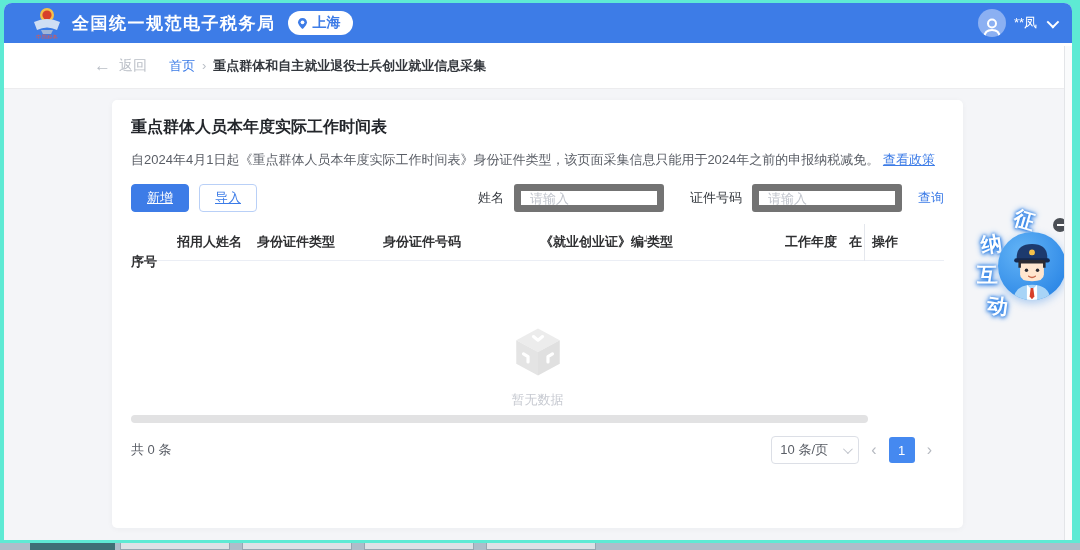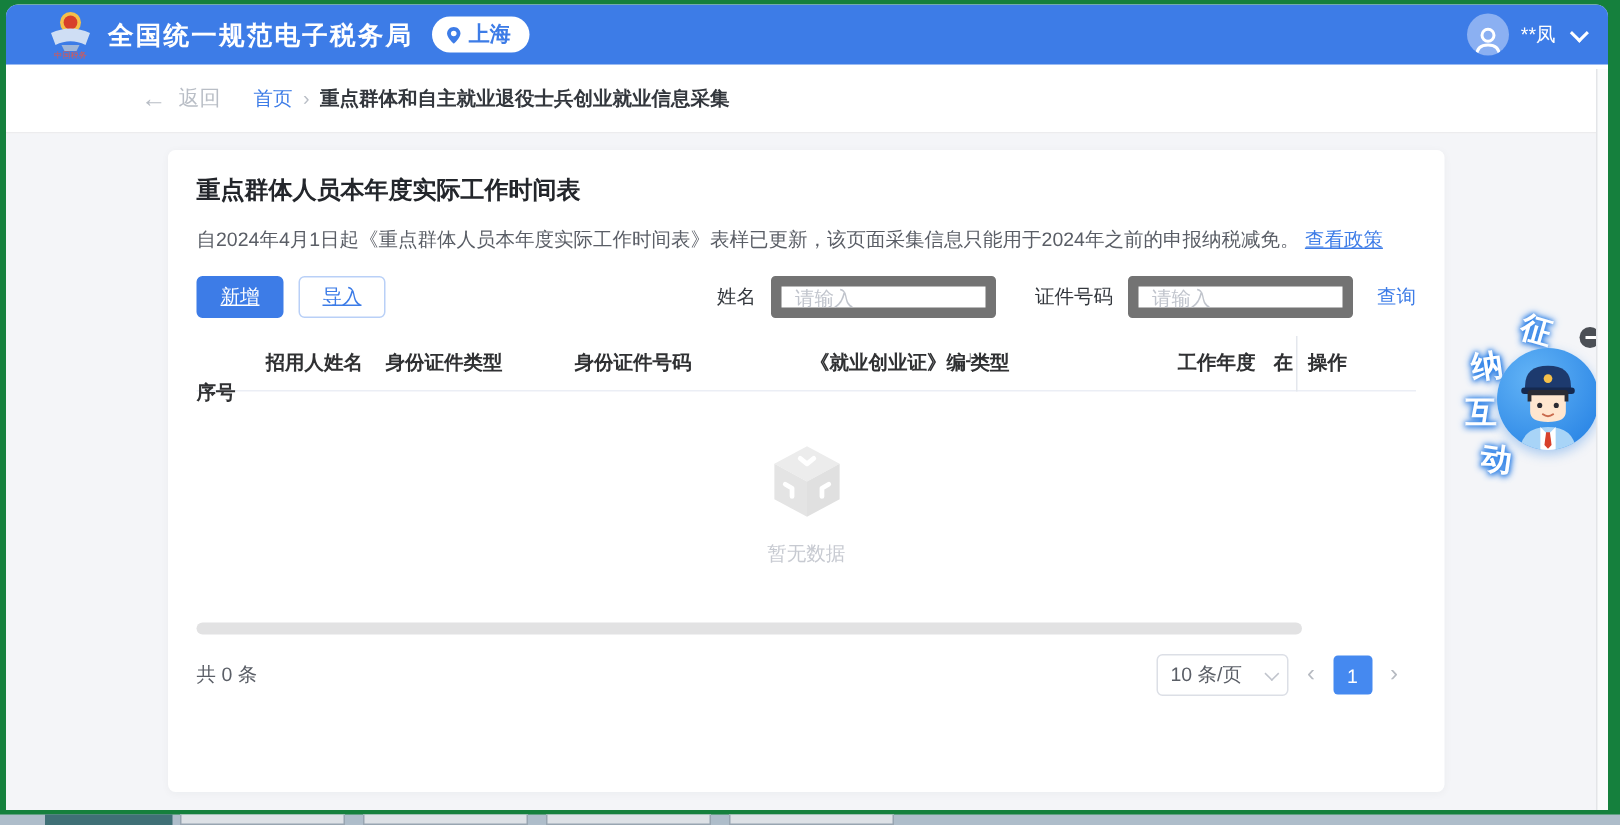--- a/index.html
+++ b/index.html
@@ -1,18 +1,18 @@
 <!DOCTYPE html>
 <html><head>
 <meta charset="utf-8">
 <style>
   * { margin:0; padding:0; box-sizing:border-box; }
   html,body { width:1080px; height:550px; overflow:hidden; background:#fff;
     font-family:"Liberation Sans","DejaVu Sans",sans-serif; }
-  .stage { position:relative; width:1080px; height:550px; background:#15803d; }
+  .stage { position:relative; width:1080px; height:550px; background:#5eead4; }
 
   
   .window { position:absolute; left:4px; top:3px; width:1068px; height:537px;
     border-radius:8px 8px 0 0; overflow:hidden; background:#f4f5f8; }
 
   
   .topbar { position:relative; height:40px; background:#3d7ce7; display:flex;
     align-items:center; padding:0 16px 0 28px; }
   .logo { width:30px; height:32px; margin-right:10px; flex:0 0 auto; }
   .app-title { color:#fff; font-size:17px; font-weight:700; letter-spacing:1.5px; }
@@ -66,21 +66,21 @@
   .th:nth-child(3){ width:126px; }
   .th:nth-child(4){ width:157px; }
   .th:nth-child(5){ width:107px; }
   .th:nth-child(6){ width:138px; }
   .th:nth-child(7){ width:64px; }
   .th:nth-child(8){ width:15px; color:#303133; }
   .th:nth-child(9){ flex:1; border-left:1px solid #e4e7ed; padding-left:7px; height:37px;
     display:flex; align-items:center; }
 
   .empty-zone { height:148px; display:flex; flex-direction:column; align-items:center;
-    justify-content:center; }
+    justify-content:flex-end; }
   .empty-text { margin-top:10px; font-size:13px; color:#c7cad1; }
 
   .hscrollbar { margin-top:6px; width:737px; height:8px; border-radius:4px;
     background:#e2e2e3; cursor:pointer; }
 
   .card-footer { margin-top:13px; display:flex; align-items:center; }
   .total-text { font-size:13px; color:#5a5e66; }
   .pager { margin-left:auto; display:flex; align-items:center; }
   .size-select { height:28px; min-width:88px; border:1px solid #dcdfe6; border-radius:4px;
     display:flex; align-items:center; justify-content:space-between; padding:0 8px;
@@ -157,21 +157,21 @@
       <span class="crumb-sep">›</span>
       <span class="crumb-cur">重点群体和自主就业退役士兵创业就业信息采集</span>
     </div>
 
     <div class="content">
       <div class="card">
 
         <div class="card-title">重点群体人员本年度实际工作时间表</div>
 
         <div class="notice">
-          <span>自2024年4月1日起《重点群体人员本年度实际工作时间表》表样已更新，该页面采集信息只能用于2024年之前的申报纳税减免。</span>
+          <span>自2024年4月1日起《重点群体人员本年度实际工作时间表》身份证件类型，该页面采集信息只能用于2024年之前的申报纳税减免。</span>
           <span class="policy-link">查看政策</span>
         </div>
 
         <div class="toolbar">
           <button class="btn btn-primary">新增</button>
           <button class="btn btn-plain">导入</button>
           <div class="search-group">
             <span class="fld-label">姓名</span>
             <input class="fld-input" placeholder="请输入" style="">
             <span class="gap24"></span>

